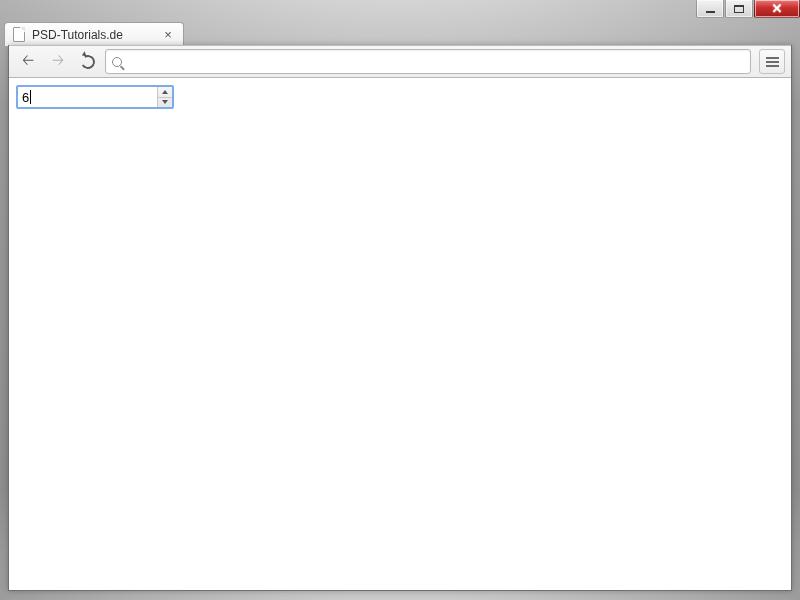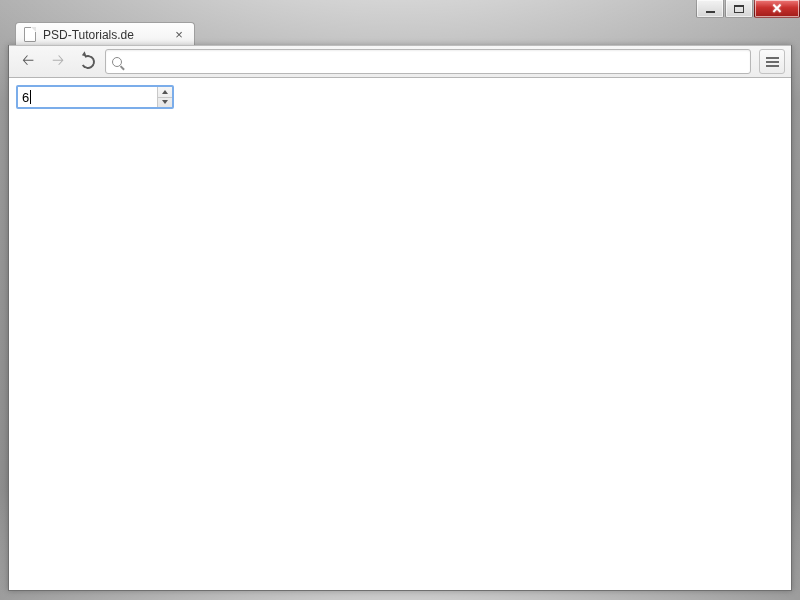--- a/index.html
+++ b/index.html
@@ -29,21 +29,21 @@
   .win-btn.close { width: 46px; background: linear-gradient(#e77, #c8302d 45%, #a01d1a); }
   .win-btn.close .x {
     font-size: 13px; color: #fff; font-weight: bold;
     text-shadow: 0 0 2px rgba(255,255,255,0.8);
   }
   .min-glyph { width: 9px; height: 2px; background: #3a3a3a; margin-top: 6px; }
   .max-glyph { width: 10px; height: 8px; border: 1px solid #3a3a3a; border-top-width: 2px; }
 
   
   .tabstrip {
-    height: 26px; display: flex; align-items: flex-end; padding-left: 15px; position: relative;
+    height: 26px; display: flex; align-items: flex-end; padding-left: 4px; position: relative;
   }
   .tab {
     position: relative;
     height: 24px; min-width: 180px;
     background: linear-gradient(#fdfdfd, #f2f2f2);
     border: 1px solid #9f9f9f; border-bottom: none;
     border-top-left-radius: 4px; border-top-right-radius: 4px;
     display: flex; align-items: center; padding: 0 8px;
     box-shadow: 0 -1px 0 rgba(255,255,255,0.6) inset;
   }

